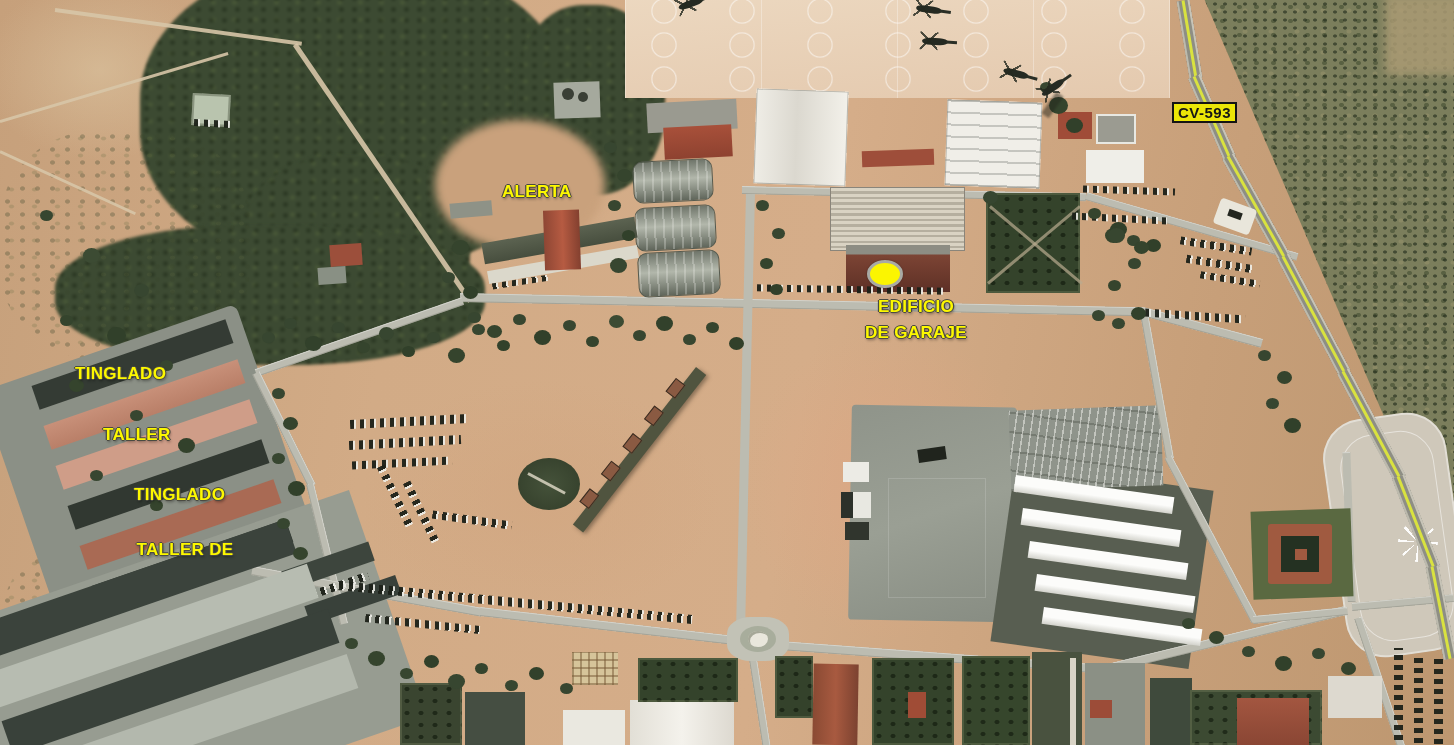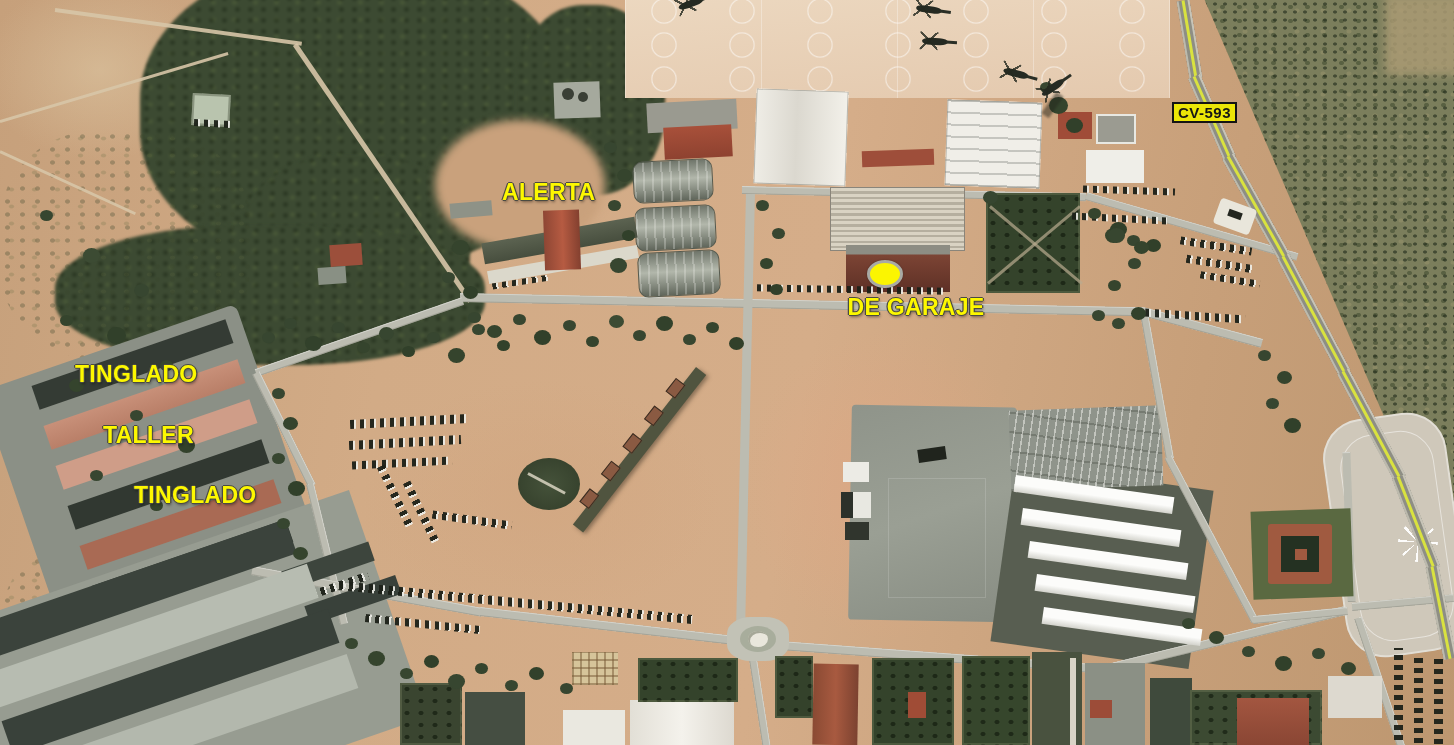--- a/index.html
+++ b/index.html
@@ -28,21 +28,21 @@
   .heli::before{content:'';position:absolute;left:-2px;top:-6px;width:18px;height:18px;
     background:linear-gradient(45deg,transparent 46%,rgba(35,40,30,.8) 46% 54%,transparent 54%),
                linear-gradient(-45deg,transparent 46%,rgba(35,40,30,.8) 46% 54%,transparent 54%);}
   .heli::after{content:'';position:absolute;right:-9px;top:2px;width:11px;height:3px;background:#2a2f26;}
   .b{position:absolute;}
   .garden{position:absolute;background-color:#34432b;box-shadow:inset 0 0 0 2px rgba(150,160,120,.25);
     background-image:radial-gradient(rgba(14,22,10,.6) 2px,transparent 3px);background-size:14px 12px;}
   .quonset{position:absolute;border-radius:10px;border:1px solid #555b50;
     background-image:repeating-linear-gradient(90deg,rgba(240,240,235,.28) 0 2px,transparent 2px 9px),
     linear-gradient(180deg,#6f756a,#b2b7ab 45%,#5f655a);}
-  .map-label{position:absolute;color:#fdf800;font-weight:bold;font-size:23px;line-height:26px;letter-spacing:.3px;white-space:nowrap;z-index:60;
+  .map-label{position:absolute;color:#fdf800;font-weight:bold;font-size:17px;line-height:26px;letter-spacing:.3px;white-space:nowrap;z-index:60;
     text-shadow:-1.2px 0 0 #4a4a42,1.2px 0 0 #4a4a42,0 -1.2px 0 #4a4a42,0 1.2px 0 #4a4a42,1px 2px 3px rgba(0,0,0,.45);}
   .map-label .ln{display:block;}
   .centered{text-align:center;}
   .badge{position:absolute;z-index:60;font-weight:bold;font-size:15px;line-height:17px;padding:0 4px;letter-spacing:.5px;}
   .marker{position:absolute;z-index:55;border-radius:50%;}
   .sunray{position:absolute;border-radius:50%;background:repeating-conic-gradient(rgba(255,255,255,.95) 0 8deg,rgba(255,255,255,0) 8deg 45deg);}
 </style>
 </head>
 <body>
 
@@ -259,22 +259,24 @@
   <div class="heli" style="left:916px;top:6px;transform:rotate(8deg);"></div>
   <div class="heli" style="left:922px;top:38px;transform:rotate(3deg);"></div>
   <div class="heli" style="left:1003px;top:70px;transform:rotate(15deg);"></div>
   <div class="heli" style="left:1040px;top:84px;transform:rotate(-35deg);"></div>
   <div class="abs" style="left:1048px;top:92px;width:9px;height:26px;background:rgba(35,38,28,.5);transform:rotate(35deg);filter:blur(1px);"></div>
 
   <div class="marker" style="left:867px;top:260px;width:30px;height:22px;background:#fbf501;border:3px solid #a9aaa4;box-shadow:0 0 2px rgba(0,0,0,.3);"></div>
 
   <div class="map-label" style="left:502px;top:179px;">ALERTA</div>
   <div class="map-label centered" style="left:826px;top:294px;width:180px;">
+    <span class="ln">EDIFICIO</span>
     <span class="ln">DE GARAJE</span>
   </div>
   <div class="map-label" style="left:75px;top:361px;">TINGLADO</div>
   <div class="map-label" style="left:103px;top:422px;">TALLER</div>
   <div class="map-label" style="left:134px;top:482px;">TINGLADO</div>
   <div class="map-label centered" style="left:94px;top:537px;width:182px;">
+    <span class="ln">TALLER DE</span>
   </div>
   <div class="badge" style="left:1172px;top:102px;background:#ece607;color:#161616;border:2px solid #141414;">CV-593</div>
 
 </div>
 
 </body></html>

